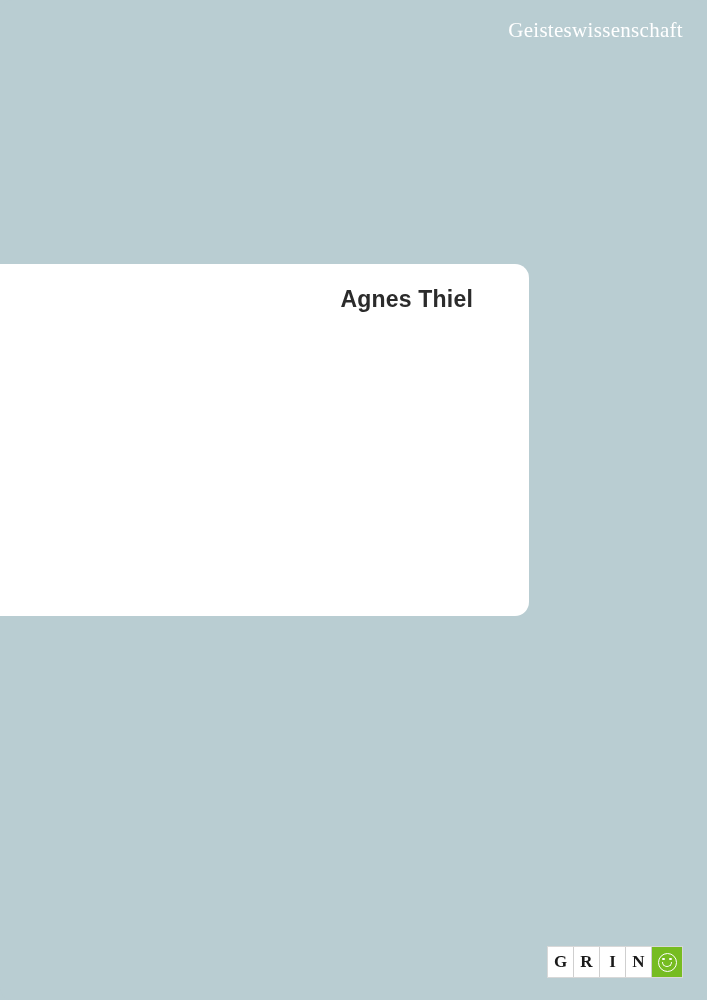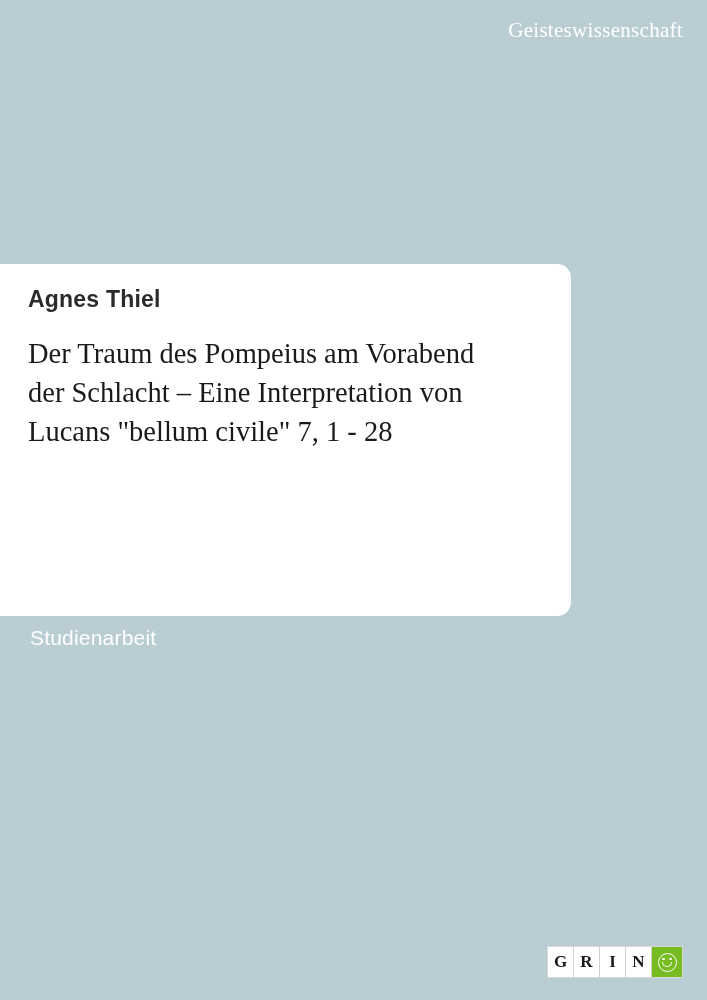--- a/index.html
+++ b/index.html
@@ -27,27 +27,28 @@
     right: 24px;
     font-family: "Liberation Serif", serif;
     font-size: 21px;
     color: #ffffff;
     letter-spacing: 0.3px;
   }
   .title-card {
     position: absolute;
     left: 0;
     top: 264px;
-    width: 571px;
+    width: 529px;
     height: 352px;
     background: #ffffff;
     border-top-right-radius: 14px;
     border-bottom-right-radius: 14px;
     box-sizing: border-box;
     padding: 22px 56px 12px 28px;
+    text-align: right;
   }
   .author {
     font-family: "Liberation Sans", sans-serif;
     font-size: 23px;
     font-weight: bold;
     color: #2b2b2b;
     letter-spacing: 0.2px;
     margin: 0 0 22px 0;
   }
   .title {
@@ -131,24 +132,22 @@
 </style>
 </head>
 <body>
 
 <div class="cover">
 
   <div class="category">Geisteswissenschaft</div>
 
   <div class="title-card">
     <div class="author">Agnes Thiel</div>
-    <div class="title">Der Traum des Pompeius am Vorabend der Schlacht – Eine Interpretation von Lucans "bellum civile" 7, 1 - 28</div>
   </div>
 
-  <div class="doc-type">Studienarbeit</div>
 
   <div class="grin-logo">
     <div class="grin-letter">G</div>
     <div class="grin-letter">R</div>
     <div class="grin-letter">I</div>
     <div class="grin-letter">N</div>
     <div class="grin-smiley">
       <div class="smiley-face">
         <div class="smiley-mouth"></div>
       </div>

